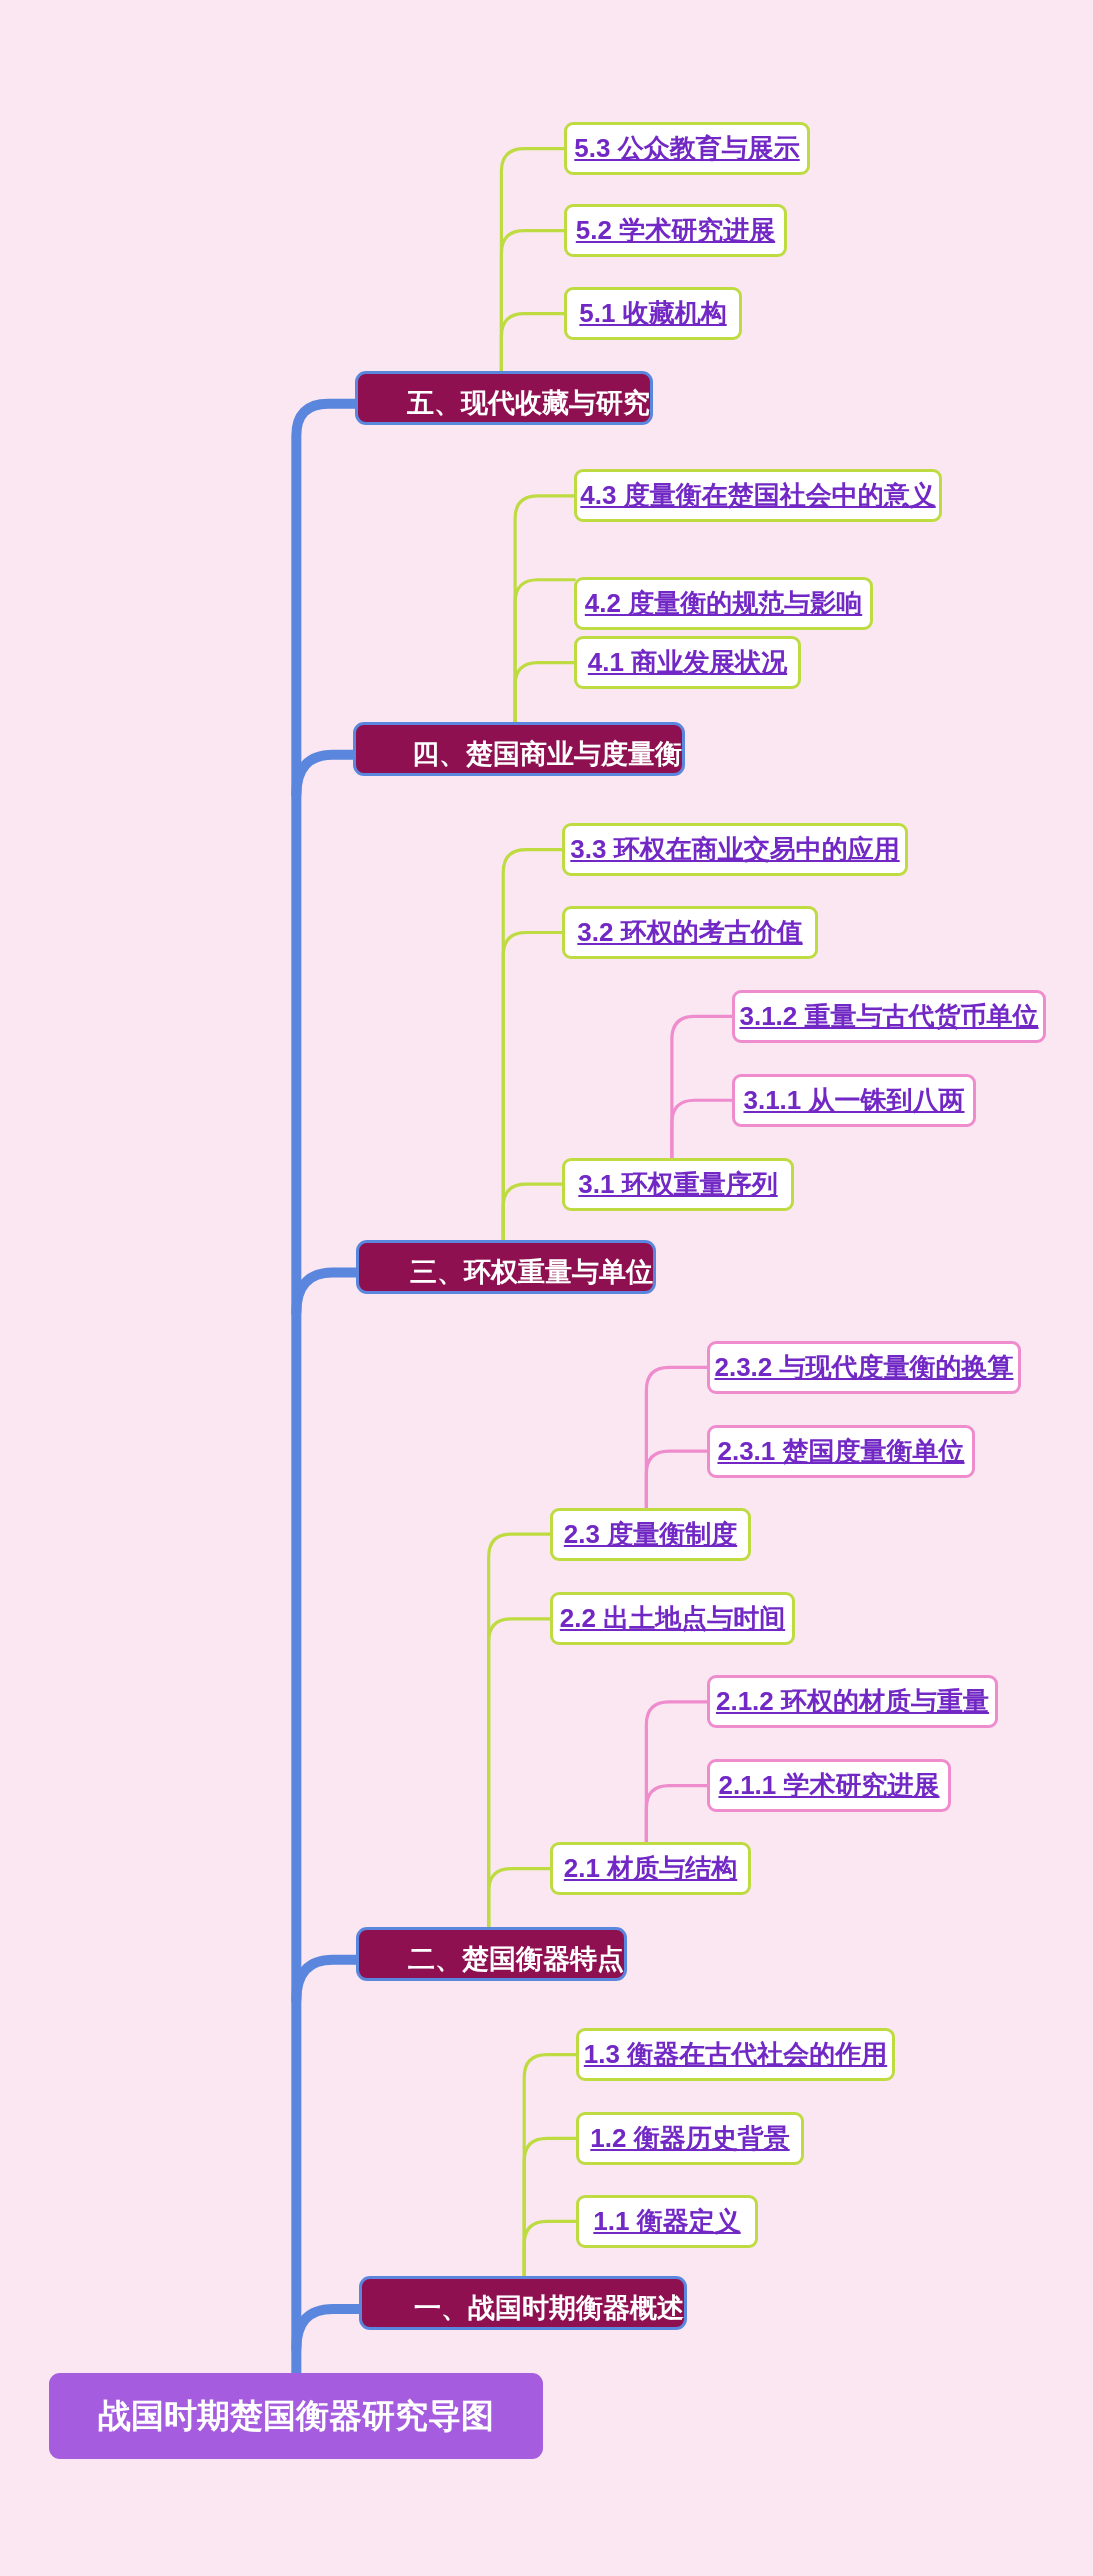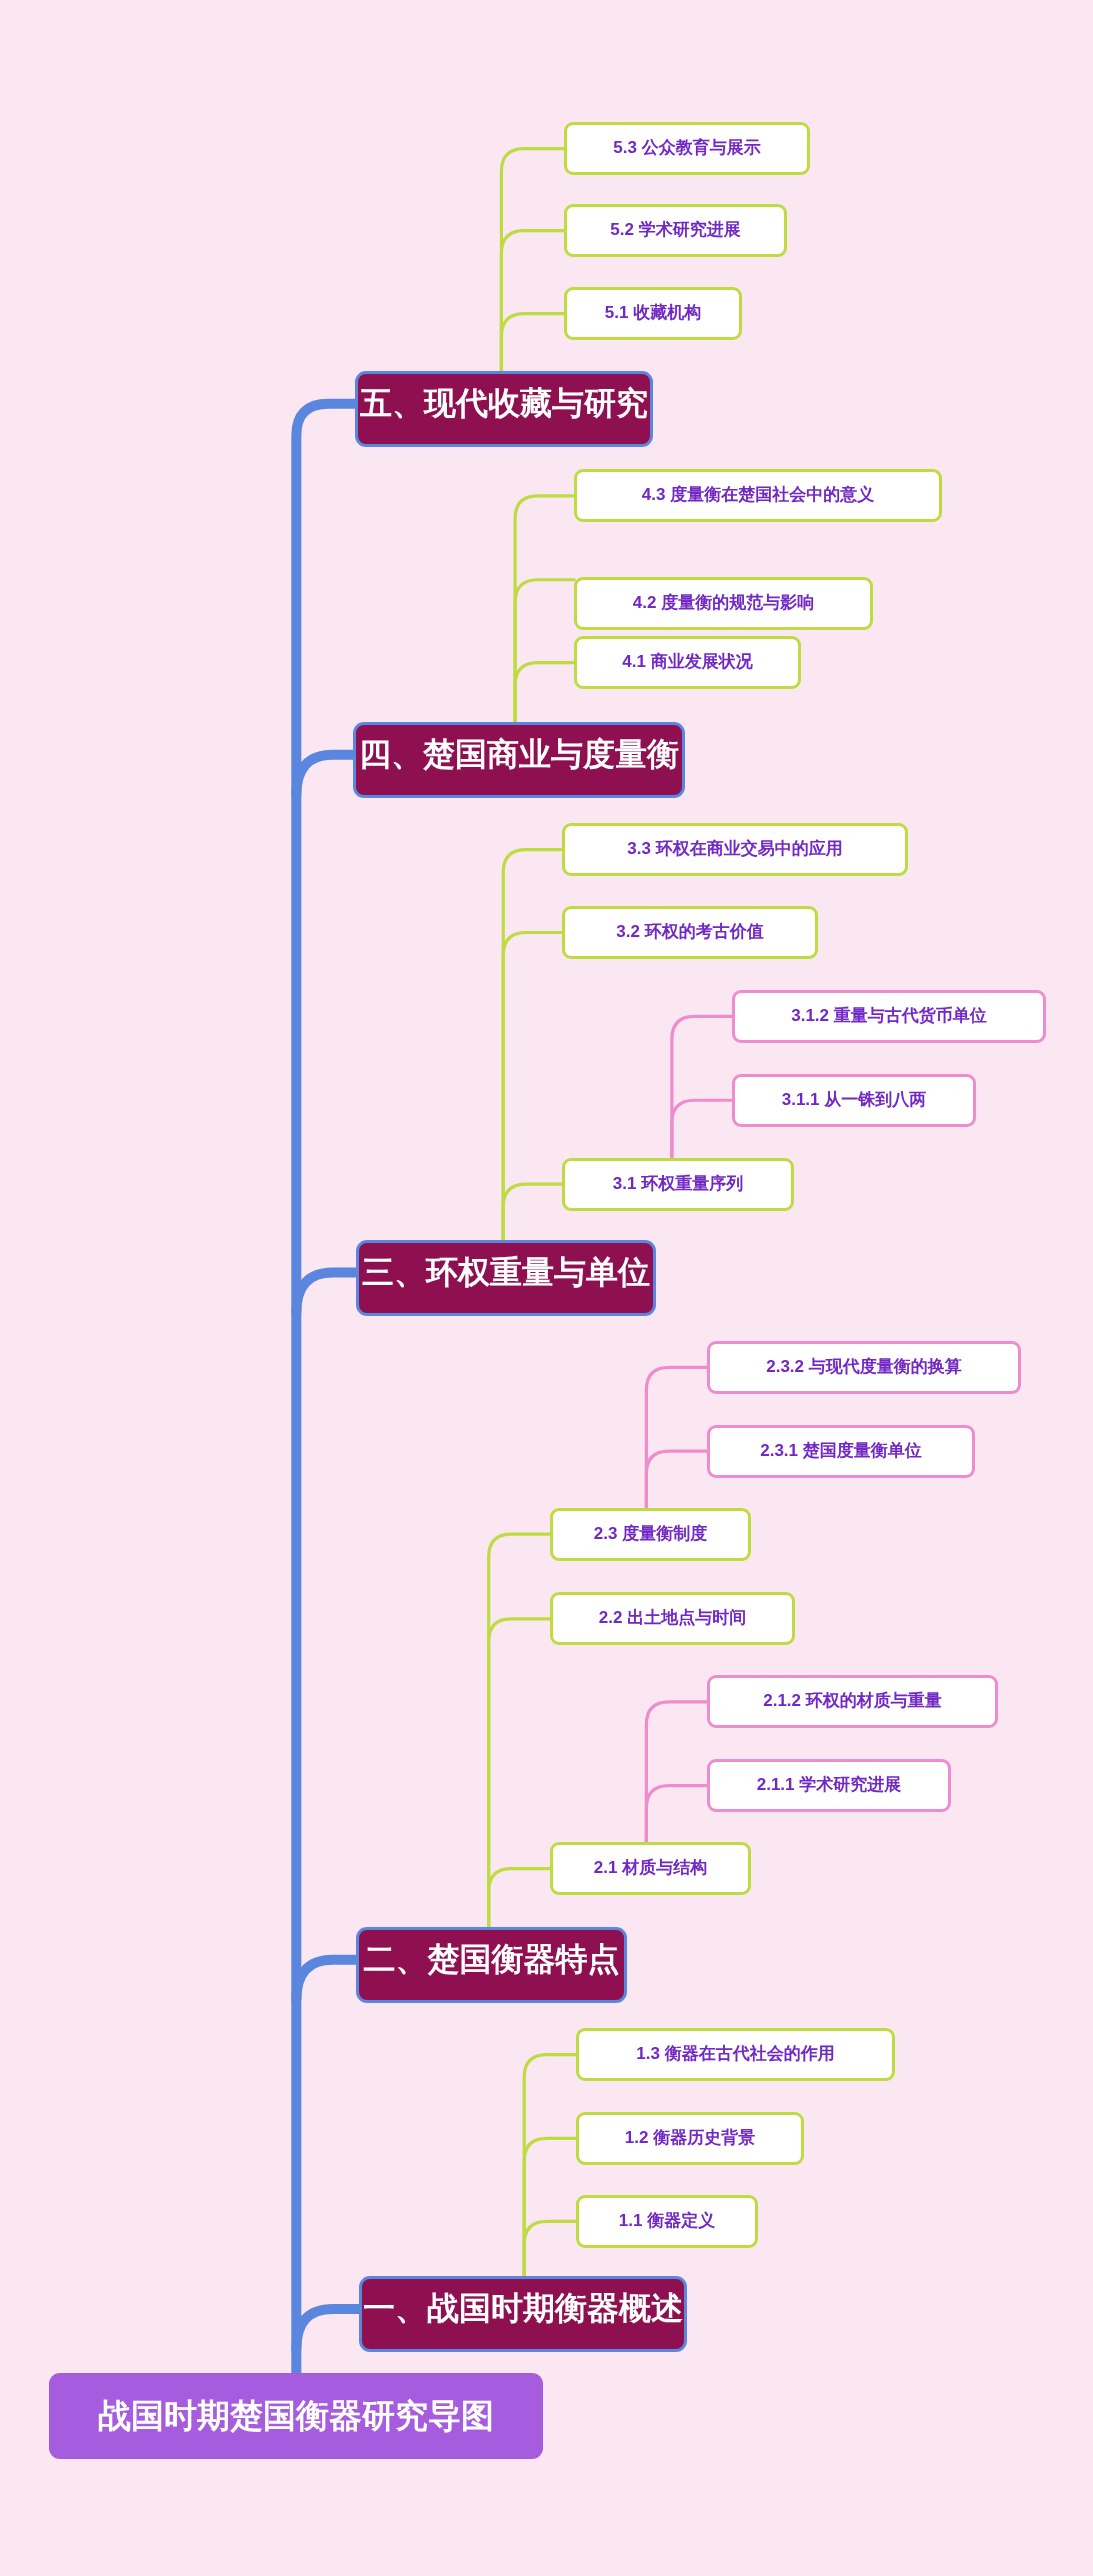--- a/index.html
+++ b/index.html
@@ -23,32 +23,34 @@
   .canvas{position:absolute;left:0;top:0;width:1094px;height:2576px;overflow:hidden;}
   svg.connectors{position:absolute;left:0;top:0;}
   .connector-trunk{stroke:var(--trunk-blue);stroke-width:11;fill:none;stroke-linecap:round;}
   .connector-lime{stroke:var(--branch-lime);stroke-width:3.5;fill:none;stroke-linecap:round;}
   .connector-pink{stroke:var(--branch-pink);stroke-width:3.5;fill:none;stroke-linecap:round;}
   .node{
     position:absolute;box-sizing:border-box;white-space:nowrap;
     text-align:center;font-weight:bold;cursor:default;
   }
   .main{
-    height:76px;line-height:58px;font-size:32px;
+    height:54px;line-height:58px;font-size:27px;
     color:var(--text-white);
     background:var(--main-fill);
     border:3.6px solid var(--main-border);
     border-radius:11px;
+    text-align:right;
   }
   .child{
-    height:53px;line-height:46px;font-size:17px;
+    height:53px;line-height:46px;font-size:26px;
     color:var(--text-purple);
     background:#ffffff;
     border:3.6px solid var(--branch-lime);
     border-radius:9px;
+    text-decoration:underline;
   }
   .child.pink-b{border-color:var(--branch-pink);}
   .root{
     height:86px;line-height:86px;font-size:33px;
     color:var(--text-white);
     background:var(--root-fill);
     border-radius:11px;
   }
 </style>
 </head>

